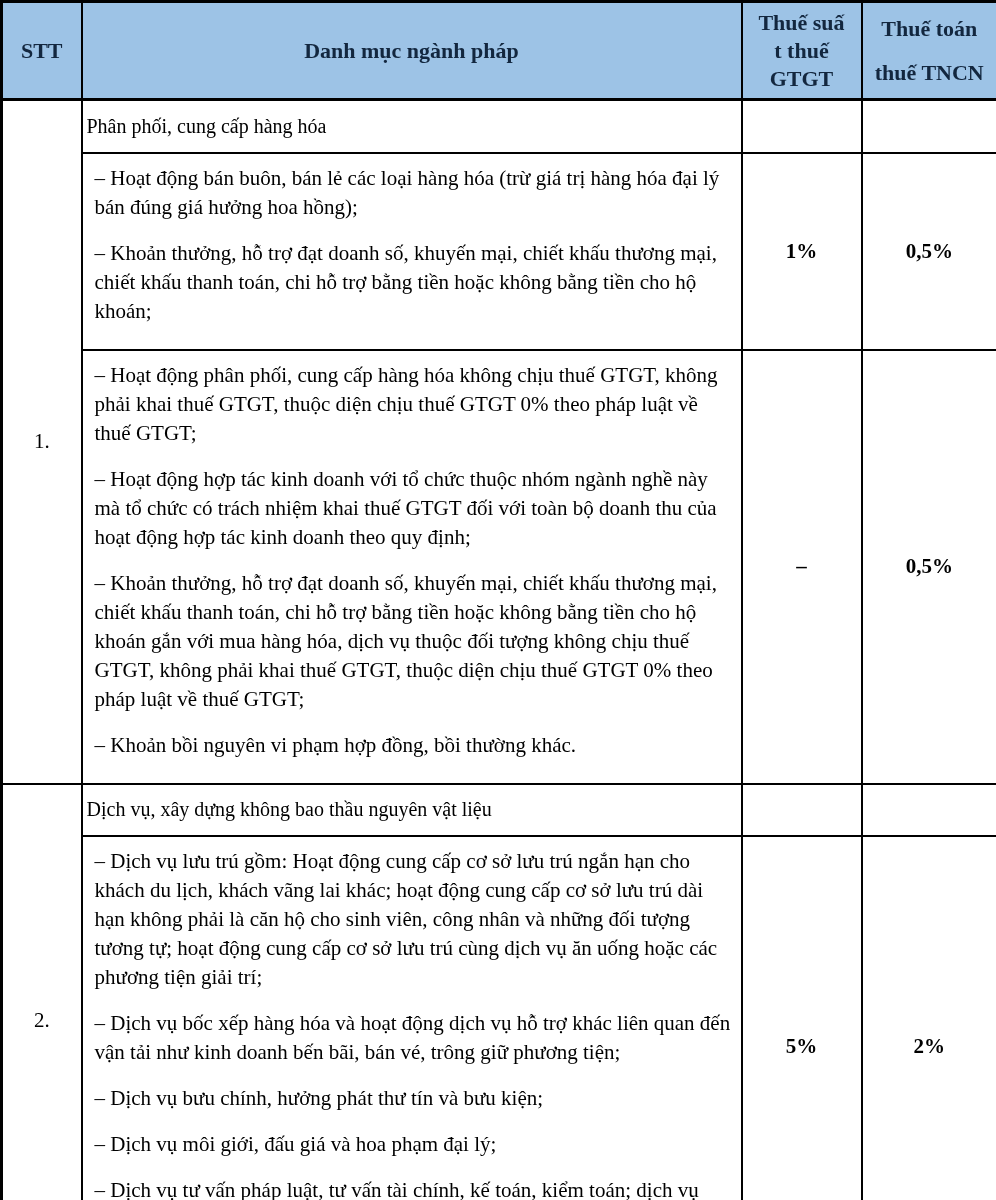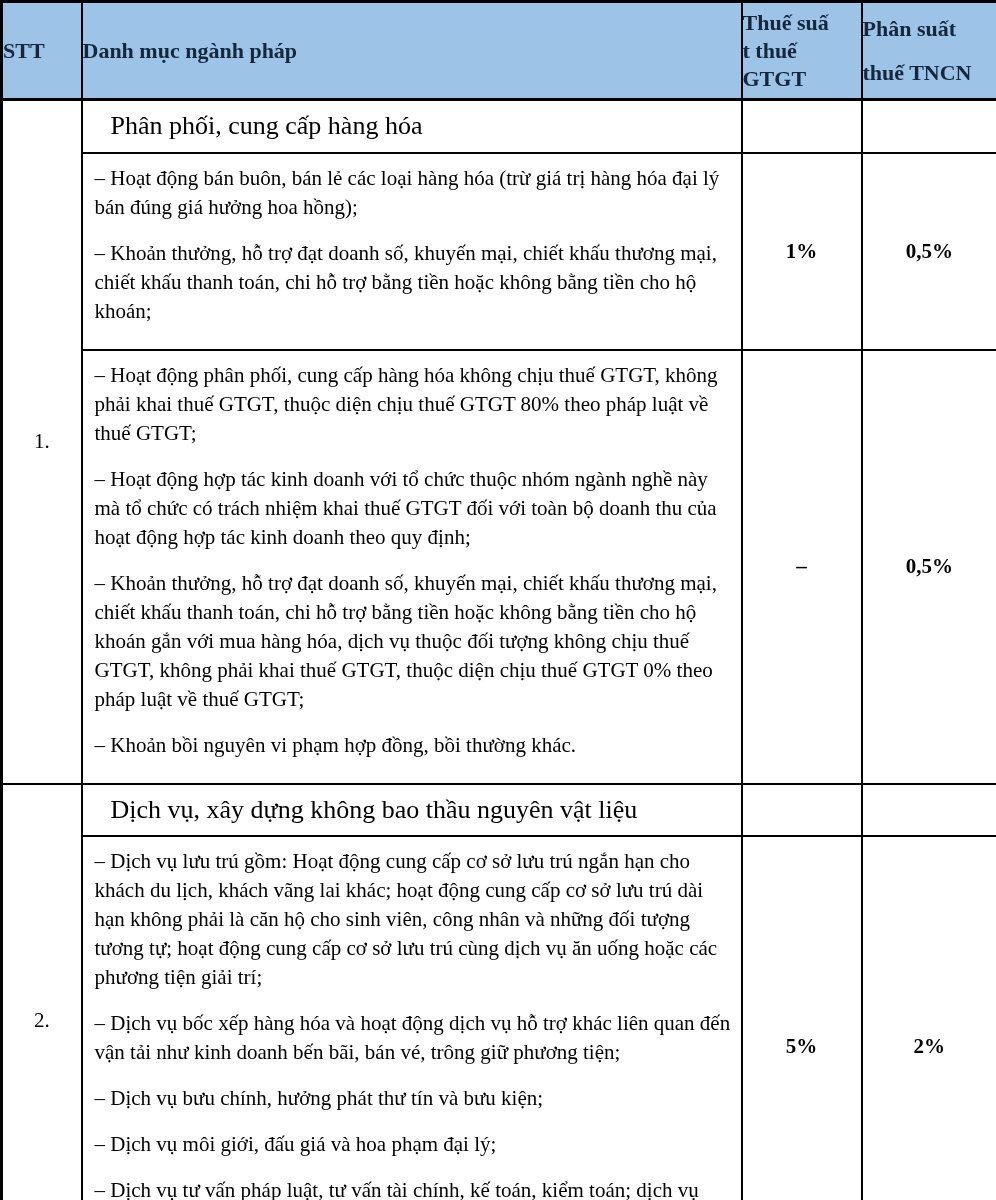--- a/index.html
+++ b/index.html
@@ -31,35 +31,35 @@
   th,td{
     border:2px solid var(--border);
     vertical-align:middle;
     overflow:hidden;
   }
   thead th{
     background:var(--header-bg);
     color:var(--header-text);
     font-weight:bold;
     font-size:22px;
-    text-align:left;
+    text-align:center;
     border-bottom-width:3px;
     height:98px;
   }
   th .multiline{white-space:pre-line;display:block;}
   th.h-gtgt .multiline{line-height:28px;}
   th.h-tncn .multiline{line-height:44px;}
   td.stt-cell{
     text-align:center;
     font-size:21px;
     vertical-align:middle;
   }
   td.title-cell{
-    font-size:26px;
-    padding:6px 10px 6px 28px;
+    font-size:20px;
+    padding:6px 10px 6px 4px;
     vertical-align:middle;
   }
   td.detail-cell{
     font-size:21px;
     vertical-align:top;
     padding:10px 10px 6px 12px;
   }
   td.detail-cell p{
     line-height:29px;
     margin:0 0 17px 0;
@@ -93,21 +93,21 @@
       </th>
       <th>
         <span class="multiline">Danh mục ngành pháp</span>
       </th>
       <th class="h-gtgt">
         <span class="multiline">Thuế suấ
 t thuế
 GTGT</span>
       </th>
       <th class="h-tncn">
-        <span class="multiline">Phân suất
+        <span class="multiline">Thuế toán
 thuế TNCN</span>
       </th>
     </tr>
   </thead>
   <tbody>
     <tr class="row-title-1">
       <td class="stt-cell" rowspan="3">1.</td>
       <td class="title-cell">Phân phối, cung cấp hàng hóa</td>
       <td class="value-cell"></td>
       <td class="value-cell"></td>
@@ -115,21 +115,21 @@
     <tr class="row-detail-1a">
       <td class="detail-cell">
         <p>– Hoạt động bán buôn, bán lẻ các loại hàng hóa (trừ giá trị hàng hóa đại lý bán đúng giá hưởng hoa hồng);</p>
         <p>– Khoản thưởng, hỗ trợ đạt doanh số, khuyến mại, chiết khấu thương mại, chiết khấu thanh toán, chi hỗ trợ bằng tiền hoặc không bằng tiền cho hộ khoán;</p>
       </td>
       <td class="value-cell">1%</td>
       <td class="value-cell">0,5%</td>
     </tr>
     <tr class="row-detail-1b">
       <td class="detail-cell">
-        <p>– Hoạt động phân phối, cung cấp hàng hóa không chịu thuế GTGT, không phải khai thuế GTGT, thuộc diện chịu thuế GTGT 80% theo pháp luật về thuế GTGT;</p>
+        <p>– Hoạt động phân phối, cung cấp hàng hóa không chịu thuế GTGT, không phải khai thuế GTGT, thuộc diện chịu thuế GTGT 0% theo pháp luật về thuế GTGT;</p>
         <p>– Hoạt động hợp tác kinh doanh với tổ chức thuộc nhóm ngành nghề này mà tổ chức có trách nhiệm khai thuế GTGT đối với toàn bộ doanh thu của hoạt động hợp tác kinh doanh theo quy định;</p>
         <p>– Khoản thưởng, hỗ trợ đạt doanh số, khuyến mại, chiết khấu thương mại, chiết khấu thanh toán, chi hỗ trợ bằng tiền hoặc không bằng tiền cho hộ khoán gắn với mua hàng hóa, dịch vụ thuộc đối tượng không chịu thuế GTGT, không phải khai thuế GTGT, thuộc diện chịu thuế GTGT 0% theo pháp luật về thuế GTGT;</p>
         <p>– Khoản bồi nguyên vi phạm hợp đồng, bồi thường khác.</p>
       </td>
       <td class="value-cell">–</td>
       <td class="value-cell">0,5%</td>
     </tr>
   </tbody>
   <tbody>
     <tr class="row-title-2">

